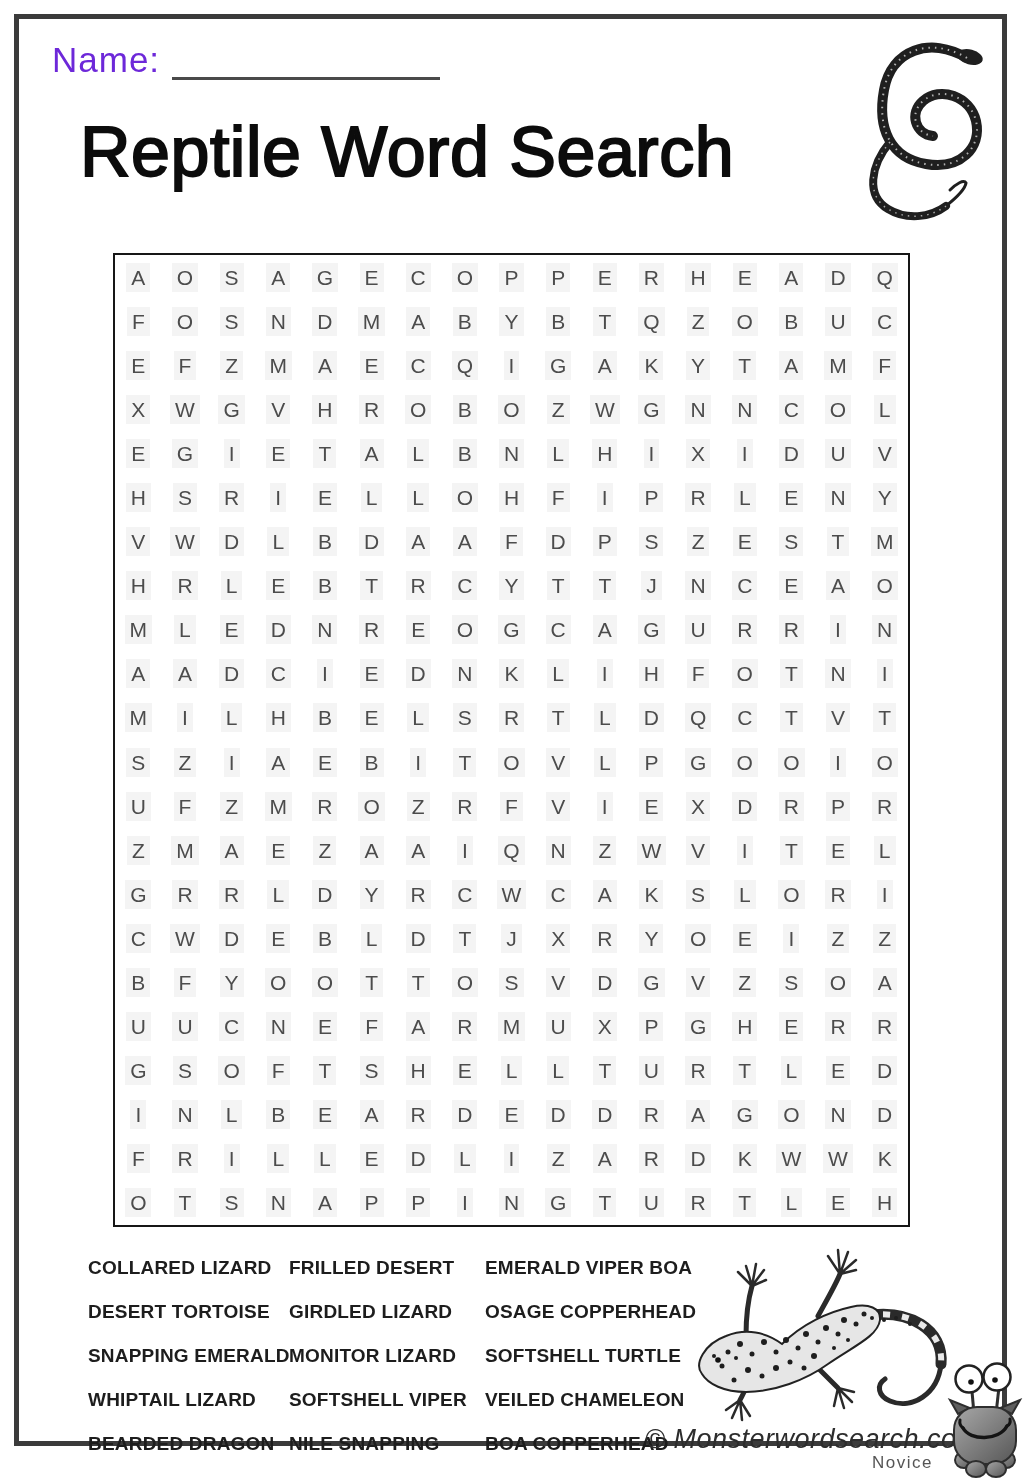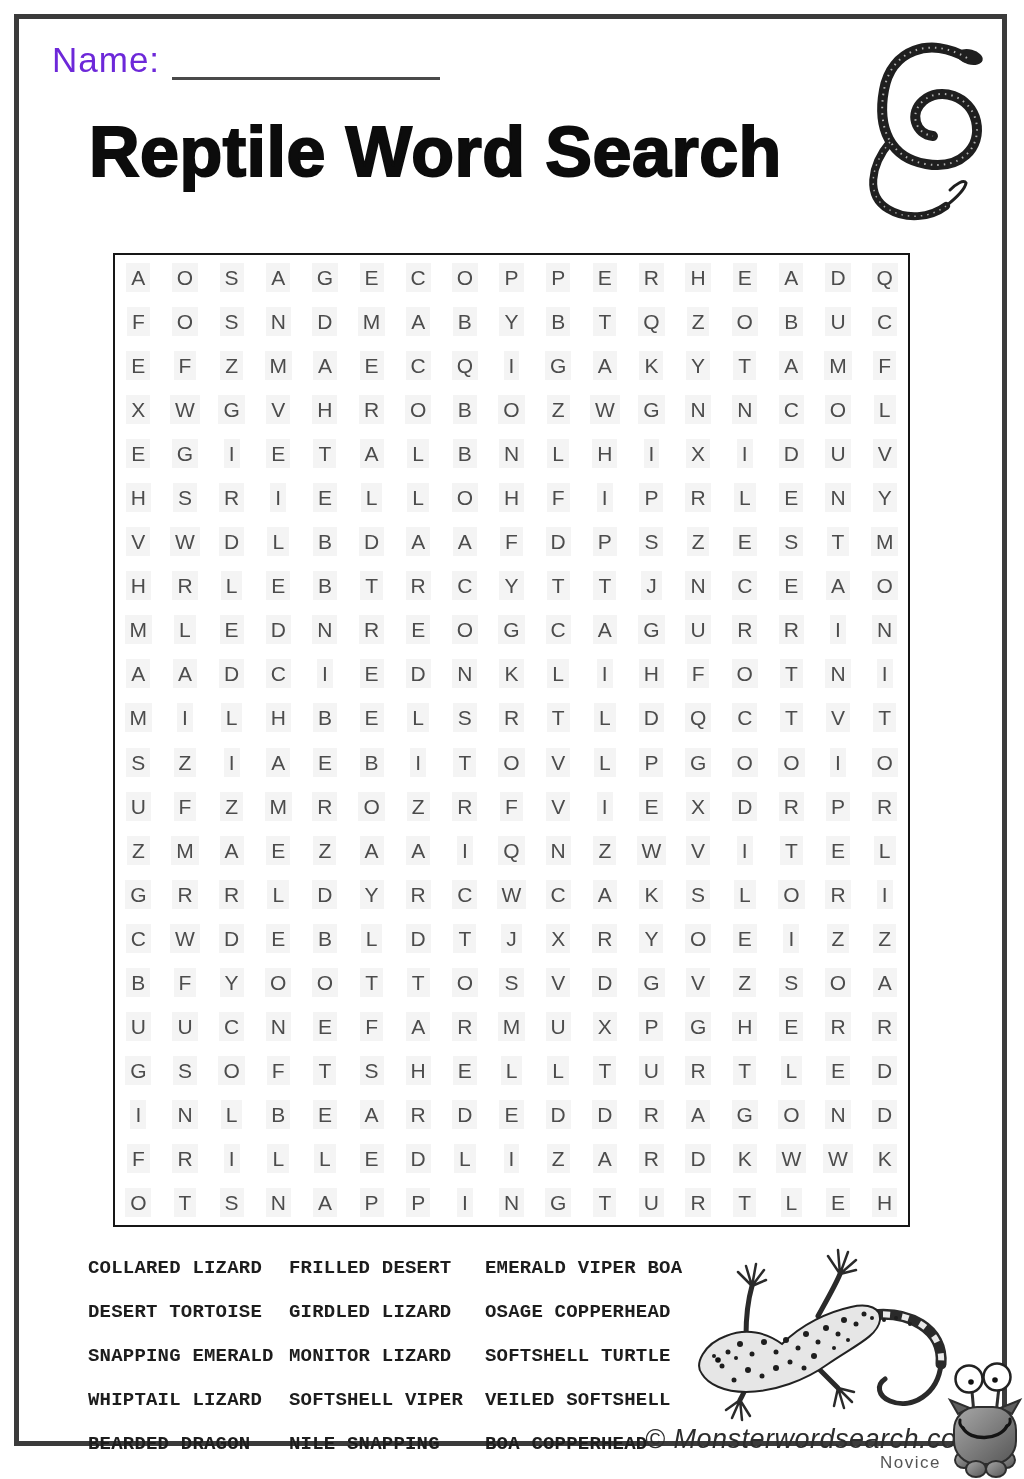--- a/index.html
+++ b/index.html
@@ -8,44 +8,44 @@
     width:1024px; height:1479px; position:relative; overflow:hidden;
     font-family:"Liberation Sans", sans-serif; color:#1c1c1c;
   }
   .frame {
     position:absolute; left:14px; top:14px; width:993px; height:1432px;
     border:5px solid #3b3b3b; z-index:1;
   }
   .name-row { position:absolute; left:52px; top:40px; font-size:35px; color:#6d28d9; letter-spacing:1px; z-index:2; }
   .name-line { display:inline-block; width:268px; height:38px; border-bottom:3px solid #4a4a4a; margin-left:12px; vertical-align:bottom; }
   .title {
-    position:absolute; left:89px; top:112px; font-size:70px; font-weight:700;
+    position:absolute; left:80px; top:112px; font-size:70px; font-weight:400;
     color:#0c0c0c; letter-spacing:0.5px; z-index:2; -webkit-text-stroke:2px #0c0c0c;
   }
   .grid {
     position:absolute; left:113px; top:253px; width:797px; height:974px;
     border:2px solid #161616; display:grid; grid-template-columns:repeat(17,1fr);
     grid-auto-rows:1fr; background:#fff; z-index:2;
   }
   .cell { display:flex; align-items:center; justify-content:center; }
   .cell span {
     font-size:21px; color:#4c4c4c; background:#f4f4f4; line-height:1;
     padding:4px 5px; min-width:13px; text-align:center;
   }
   .words {
     position:absolute; left:88px; top:1246px; display:grid;
     grid-template-columns:201px 196px 215px; grid-auto-rows:44px;
-    align-items:center; z-index:2;font-family:Liberation Mono, monospace;
+    align-items:center; z-index:2;
   }
   .word { font-size:19px; font-weight:bold; color:#1d1d1d; letter-spacing:0.2px; white-space:nowrap; }
   .copyright {
     position:absolute; left:645px; top:1424px; font-size:27px; font-style:italic;
     color:#2d2d2d; letter-spacing:0.5px; z-index:5; white-space:nowrap;
   }
-  .novice { position:absolute; left:872px; top:1453px; font-size:17px; color:#555555; letter-spacing:1.5px; z-index:6;margin-left:8px; }
+  .novice { position:absolute; left:872px; top:1453px; font-size:17px; color:#555555; letter-spacing:1.5px; z-index:6; }
   .snake  { position:absolute; left:846px; top:24px;  width:158px; height:212px; z-index:2; }
   .gecko  { position:absolute; left:688px; top:1228px; width:278px; height:200px; z-index:4; }
   .monster{ position:absolute; left:946px; top:1362px; width:78px;  height:117px; z-index:7; }
 </style>
 </head>
 <body>
 
 <div class="frame"></div>
 
 <div class="name-row">
@@ -1193,21 +1193,21 @@
     <div class="word">FRILLED DESERT</div>
     <div class="word">EMERALD VIPER BOA</div>
     <div class="word">DESERT TORTOISE</div>
     <div class="word">GIRDLED LIZARD</div>
     <div class="word">OSAGE COPPERHEAD</div>
     <div class="word">SNAPPING EMERALD</div>
     <div class="word">MONITOR LIZARD</div>
     <div class="word">SOFTSHELL TURTLE</div>
     <div class="word">WHIPTAIL LIZARD</div>
     <div class="word">SOFTSHELL VIPER</div>
-    <div class="word">VEILED SOFTSHELL</div>
+    <div class="word">VEILED CHAMELEON</div>
     <div class="word">BEARDED DRAGON</div>
     <div class="word">NILE SNAPPING</div>
     <div class="word">BOA COPPERHEAD</div>
   </div>
 
 <svg class="gecko" viewBox="0 0 278 200">
 
   <path d="M176,88 C222,80 256,102 253,136" fill="none" stroke="#2a2a2a" stroke-width="11" stroke-linecap="round"></path>
   <path d="M253,136 C250,166 224,182 202,173 C190,168 188,157 197,151" fill="none" stroke="#2a2a2a" stroke-width="5" stroke-linecap="round"></path>
   <path d="M176,88 C222,80 256,102 253,136" fill="none" stroke="#e9e9e9" stroke-width="6" stroke-dasharray="7,12"></path>

